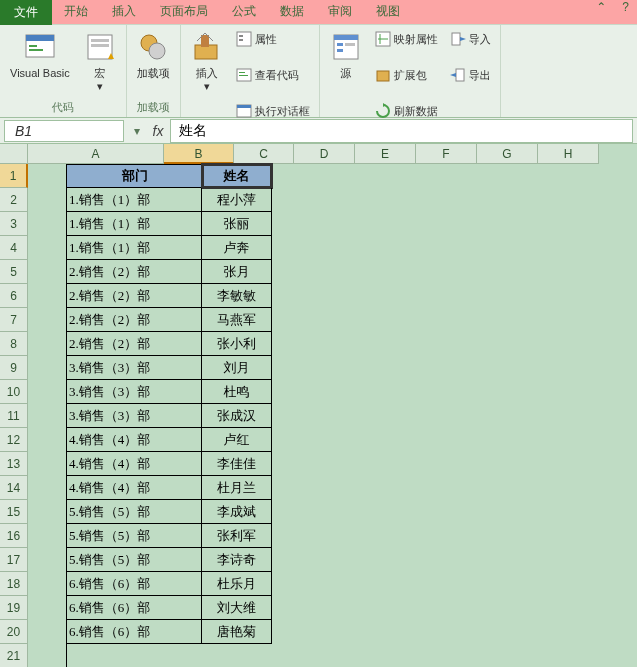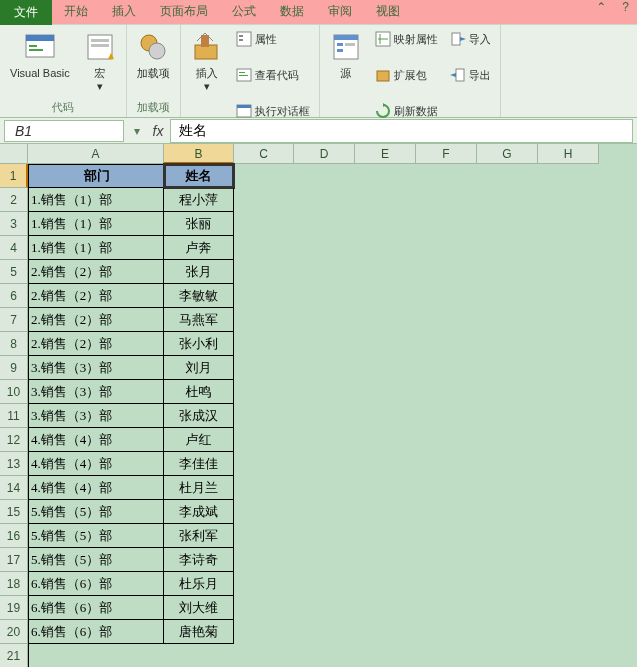--- a/index.html
+++ b/index.html
@@ -31,21 +31,21 @@
 
 .sheet-wrap { position: relative; background: #bfdcc4; }
 .sel-all { position: absolute; left: 0; top: 0; width: 28px; height: 20px; background: #dce8dc; border-right: 1px solid #a0b8a0; border-bottom: 1px solid #a0b8a0; }
 .colheads { position: absolute; left: 28px; top: 0; display: flex; }
 .colhead { height: 20px; background: #dce8dc; border-right: 1px solid #a0b8a0; border-bottom: 1px solid #a0b8a0; text-align: center; color: #335533; font-size: 12px; line-height: 20px; }
 .colhead.sel { background: #f0d898; border-bottom: 2px solid #c07000; }
 .rowheads { position: absolute; left: 0; top: 20px; }
 .rowhead { width: 28px; height: 24px; background: #dce8dc; border-right: 1px solid #a0b8a0; border-bottom: 1px solid #a0b8a0; text-align: center; color: #335533; font-size: 12px; line-height: 24px; }
 .rowhead.sel { background: #f0d898; border-right: 2px solid #c07000; }
 .cells { position: absolute; left: 28px; top: 20px; }
-.row { display: flex; }
+.row { display: flex; margin-left: 38px; }
 .cell { height: 24px; border-right: 1px solid #000; border-bottom: 1px solid #000; font-size: 13px; color: #000; padding: 0; display: flex; align-items: center; font-family: SimSun, serif; }
 .cell.nb { border-right: none; border-bottom: none; }
 .cell.hdr { background: #8faecf; font-weight: bold; justify-content: center; }
 .active-cell { outline: 3px solid #333; outline-offset: -2px; }
 .cA { width: 136px; border-left: 1px solid #000; padding-left: 2px; }
 .cB { width: 70px; justify-content: center; }
 .row1 .cA { border-top: 1px solid #000; }
 .row1 .cB { border-top: 1px solid #000; }
 </style>
 </head>

